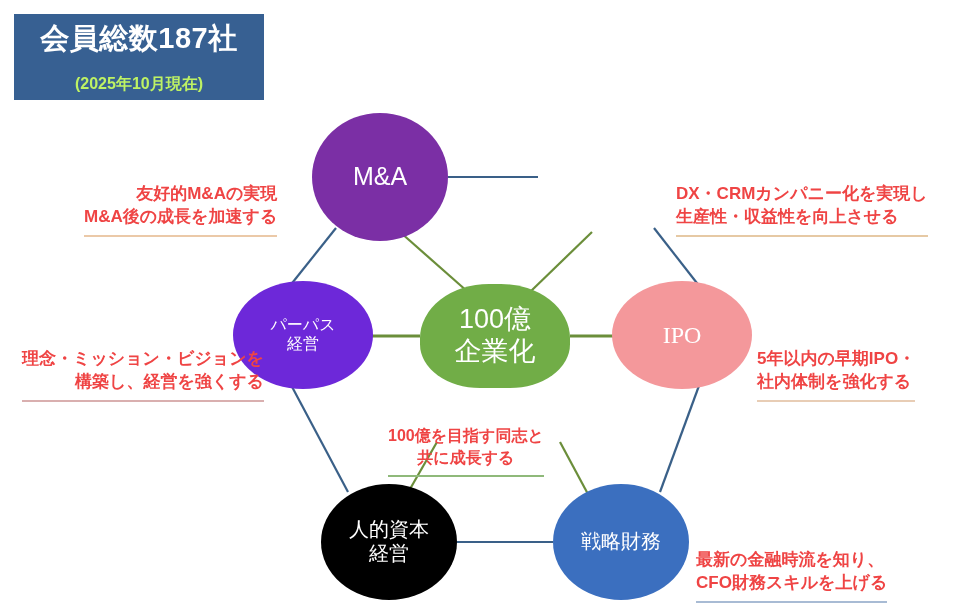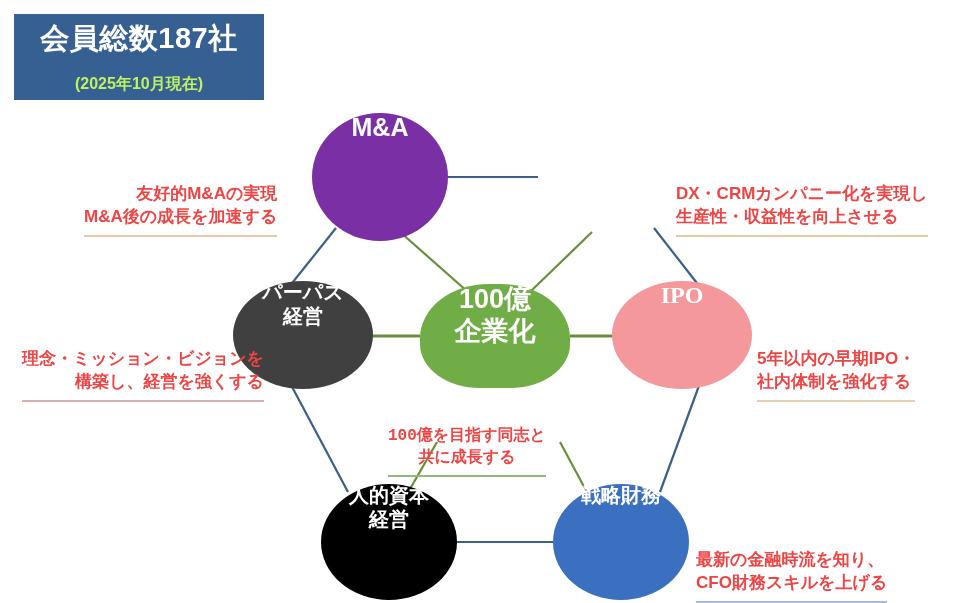--- a/index.html
+++ b/index.html
@@ -55,33 +55,34 @@
     left: 0;
     top: 0;
     width: 960px;
     height: 603px;
   }
 
   
   .node {
     position: absolute;
     display: flex;
+    align-items: center;
     justify-content: center;
     text-align: center;
     border-radius: 50%;
     color: #ffffff;
-    font-weight: bold;
+    font-weight: normal;
     line-height: 1.18;
     box-sizing: border-box;
   }
   .node span { display: block; white-space: nowrap; }
 
   #node-ma       { left: 312px; top: 113px; width: 136px; height: 128px; background: #7B2FA5; font-size: 25px; }
   #node-crm      { left: 538px; top: 113px; width: 136px; height: 128px; background: #843C0C; font-size: 21px; }
-  #node-purpose  { left: 233px; top: 281px; width: 140px; height: 108px; background: #404040; font-size: 20px; }
+  #node-purpose  { left: 233px; top: 281px; width: 140px; height: 108px; background: #6d28d9; font-size: 16px; }
   #node-ipo      { left: 612px; top: 281px; width: 140px; height: 108px; background: #F4989B; font-size: 24px;
                    font-family: "Liberation Serif", "DejaVu Serif", serif; }
   #node-human    { left: 321px; top: 484px; width: 136px; height: 116px; background: #000000; font-size: 20px; }
   #node-finance  { left: 553px; top: 484px; width: 136px; height: 116px; background: #3B6FBF; font-size: 20px; }
   #node-center   { left: 420px; top: 284px; width: 150px; height: 104px; background: #71AD47; font-size: 27px;
                    border-radius: 46% 46% 40% 40% / 52% 52% 42% 42%; }
 
   .node-line-2 { font-size: 0.78em; }
   #node-crm .node-line-2 { font-size: 0.80em; }
   #node-purpose .node-line-2,
@@ -100,21 +101,21 @@
   }
   .caption .cap-line { display: block; }
   .caption .cap-rule {
     display: block;
     height: 2px;
     margin-top: 6px;
     width: 100%;
   }
   .caption.align-left  { text-align: left; }
   .caption.align-right { text-align: right; }
-  .caption.align-center{ text-align: center; font-family: Liberation Mono, monospace; }
+  .caption.align-center{ text-align: center; }
 
   #cap-ma        { left: 84px;  top: 142px; }
   #cap-crm       { left: 676px; top: 142px; }
   #cap-purpose   { left: 22px;  top: 307px; }
   #cap-ipo       { left: 757px; top: 307px; }
   #cap-human     { left: 78px;  top: 513px; }
   #cap-finance   { left: 696px; top: 508px; }
   #cap-center    { left: 388px; top: 385px; font-size: 16px; }
 </style>
 </head>

